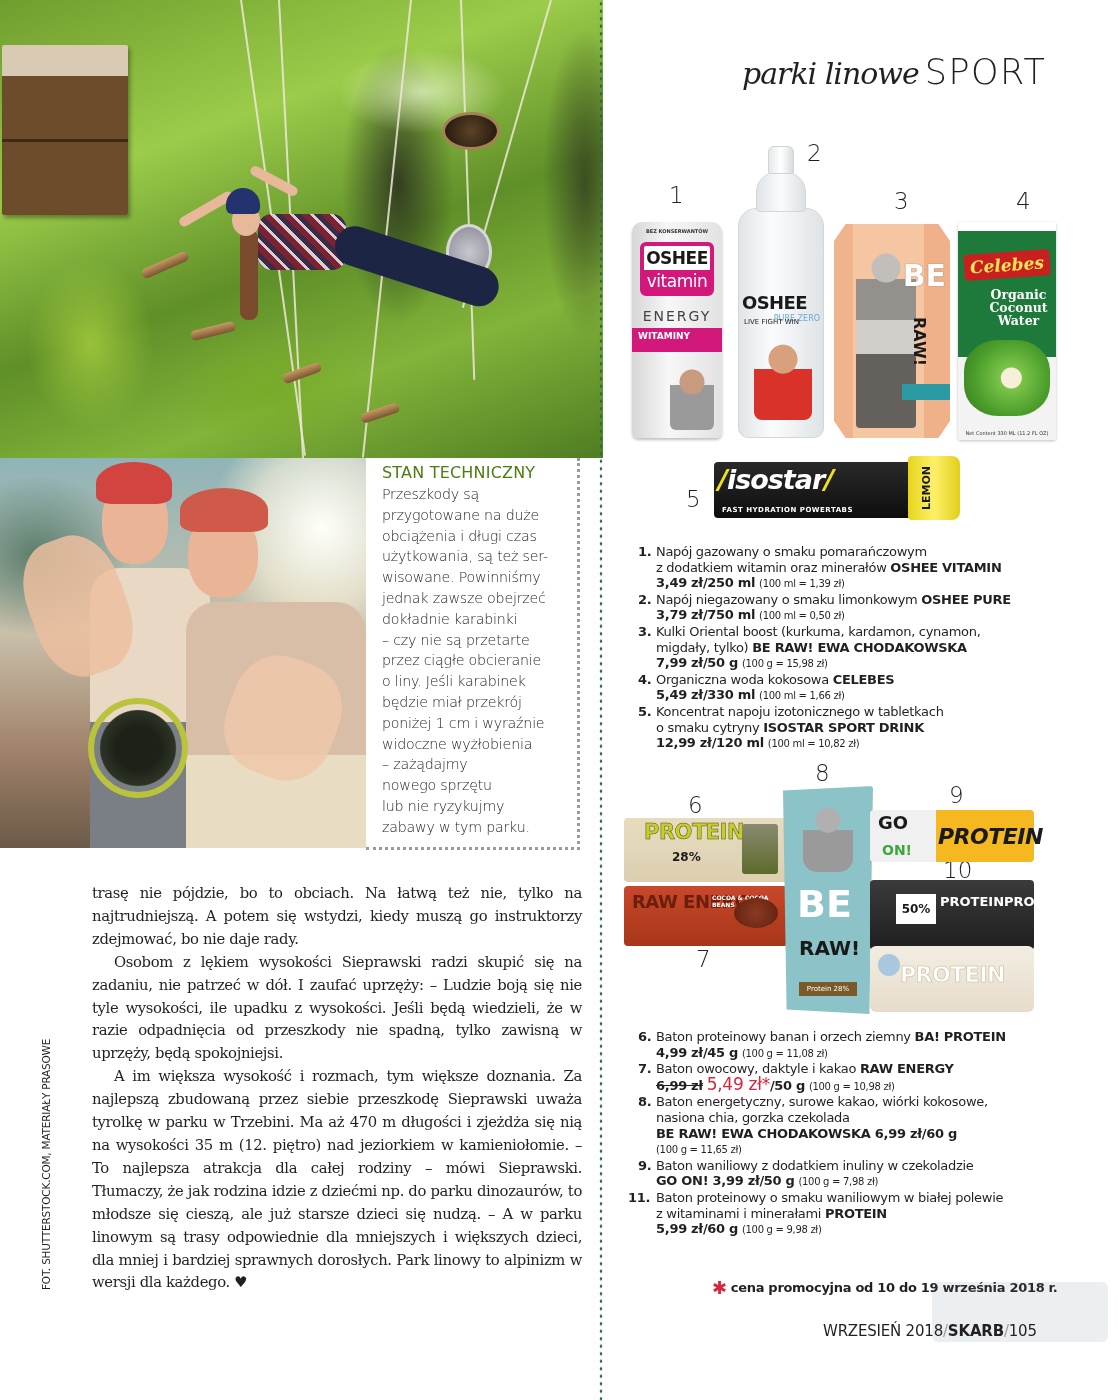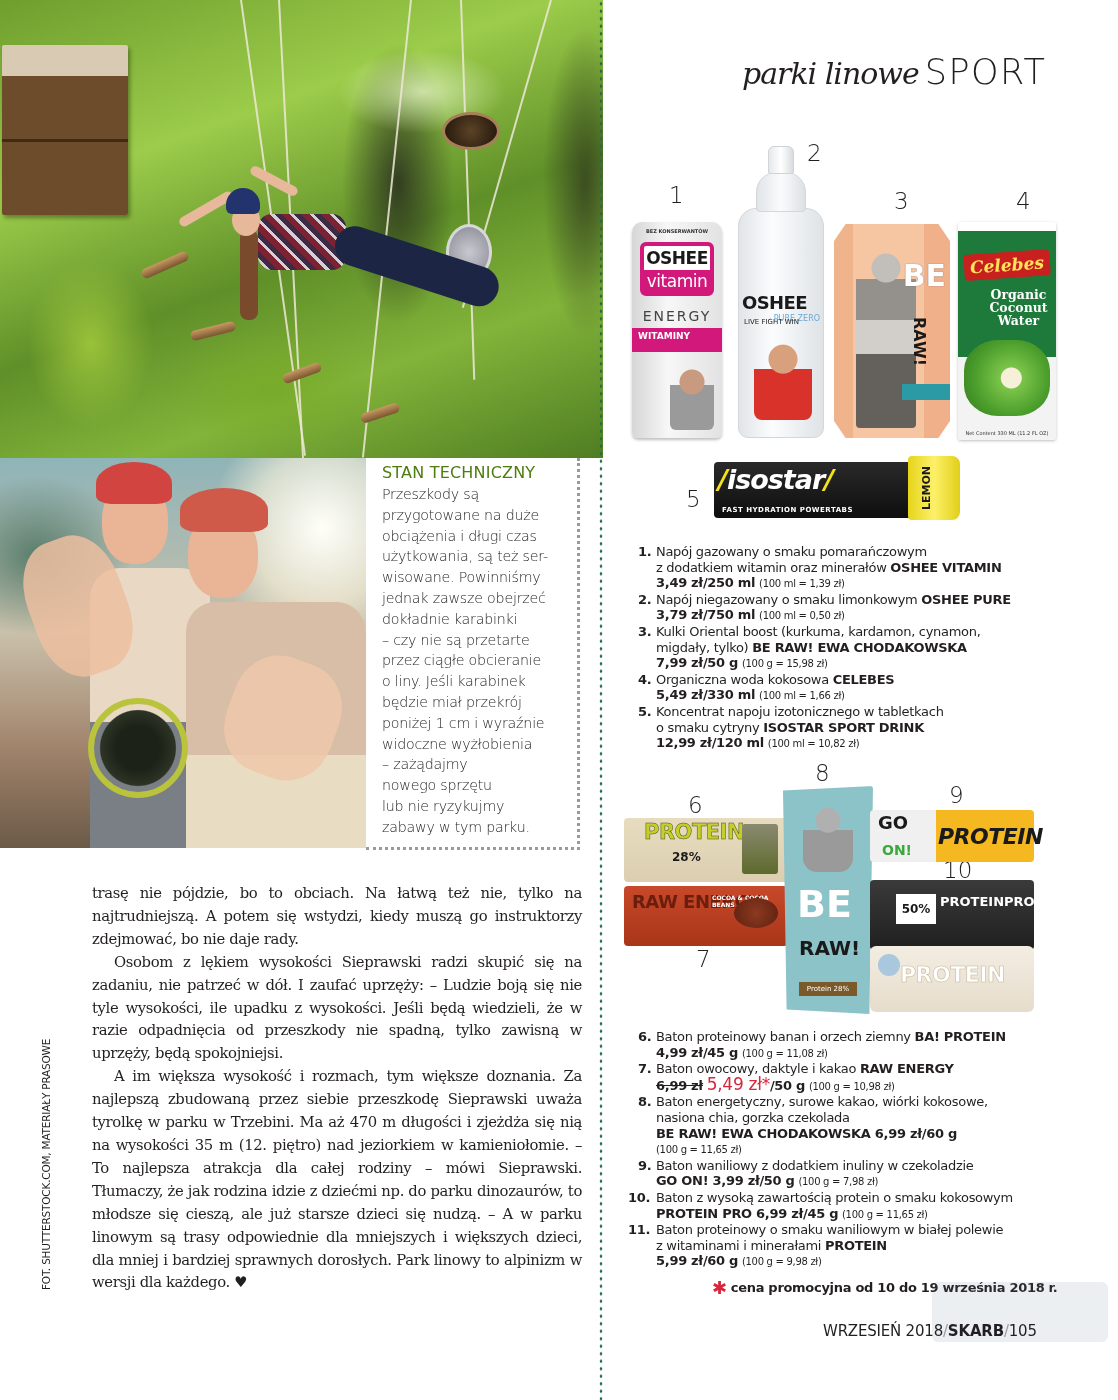--- a/index.html
+++ b/index.html
@@ -452,25 +452,20 @@
     <span class="line"><span>nasiona chia, gorzka czekolada</span></span>
     <span class="line"><b>BE RAW! EWA CHODAKOWSKA 6,99 zł/60 g</b></span>
     <span class="line"><span class="small">(100 g = 11,65 zł)</span></span>
   </div>
   <div class="item one">
     <span class="n">9.</span>
     <span class="line"><span>Baton waniliowy z dodatkiem inuliny w czekoladzie</span></span>
     <span class="line"><b>GO ON!  3,99 zł/50 g</b> <span class="small">(100 g = 7,98 zł)</span></span>
   </div>
   <div class="item">
-    <span class="n">10.</span>
-    <span class="line"><span>Baton z wysoką zawartością protein o smaku kokosowym</span></span>
-    <span class="line"><b>PROTEIN PRO 6,99 zł/45 g</b> <span class="small">(100 g = 11,65 zł)</span></span>
-  </div>
-  <div class="item">
     <span class="n">11.</span>
     <span class="line"><span>Baton proteinowy o smaku waniliowym w białej polewie</span></span>
     <span class="line"><span>z witaminami i minerałami </span><b>PROTEIN</b></span>
     <span class="line"><b>5,99 zł/60 g</b> <span class="small">(100 g = 9,98 zł)</span></span>
   </div>
 </div>
 
 <div class="promo-note">
   <span class="star">✱</span><span>cena promocyjna od 10 do 19 września 2018 r.</span>
 </div>

